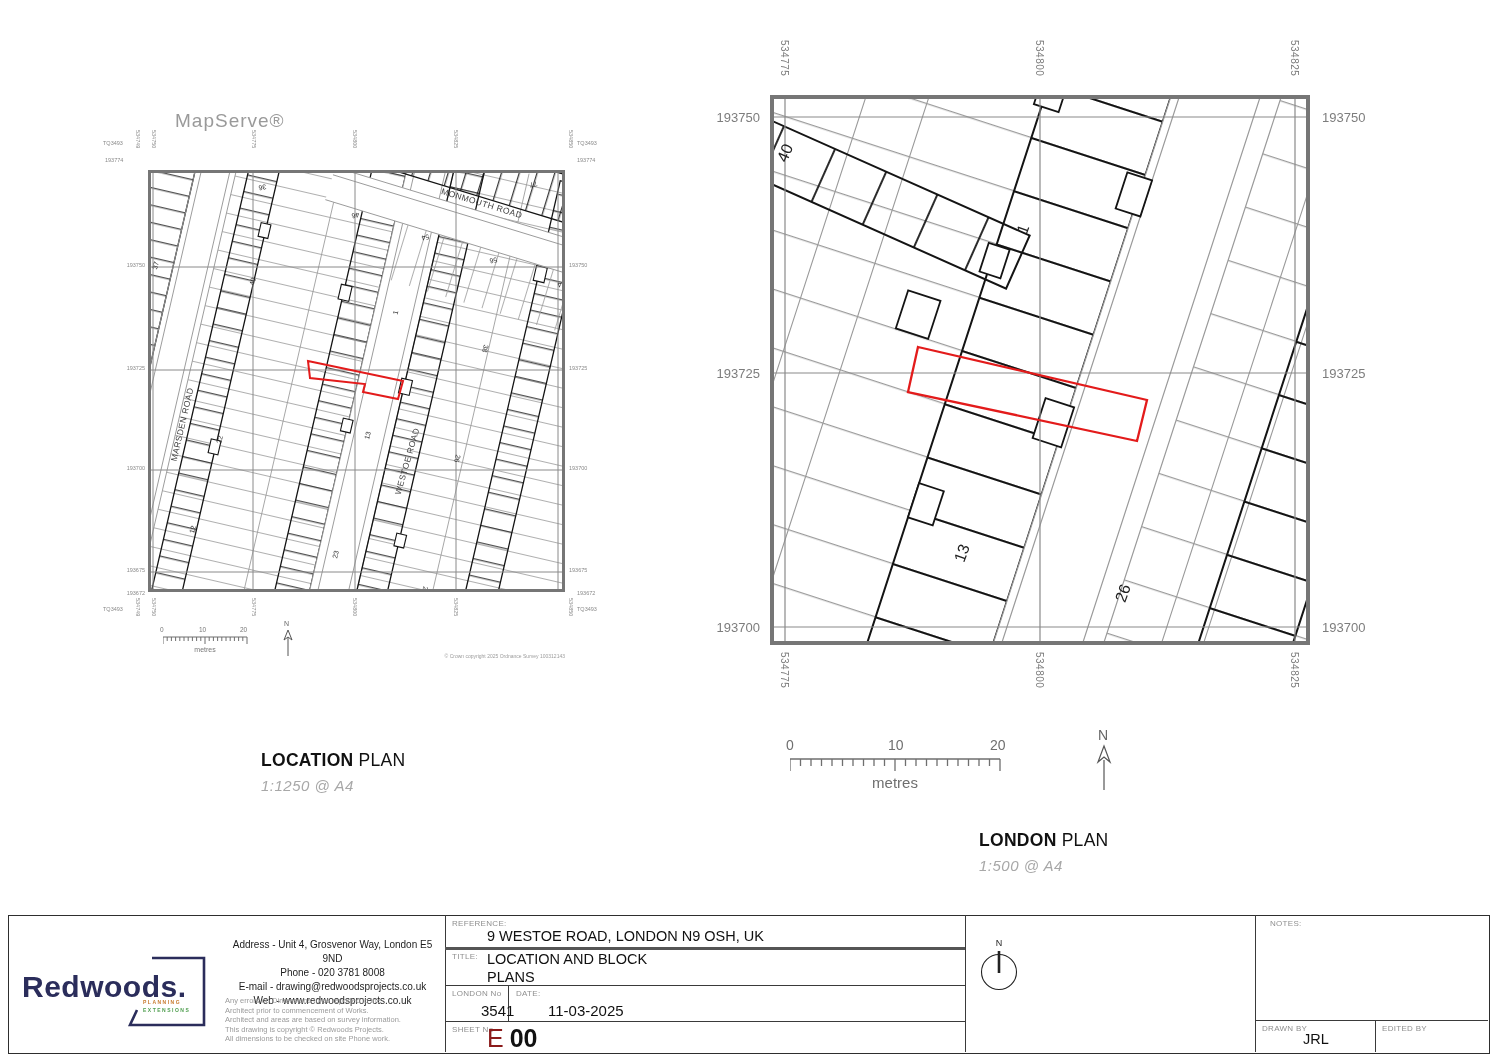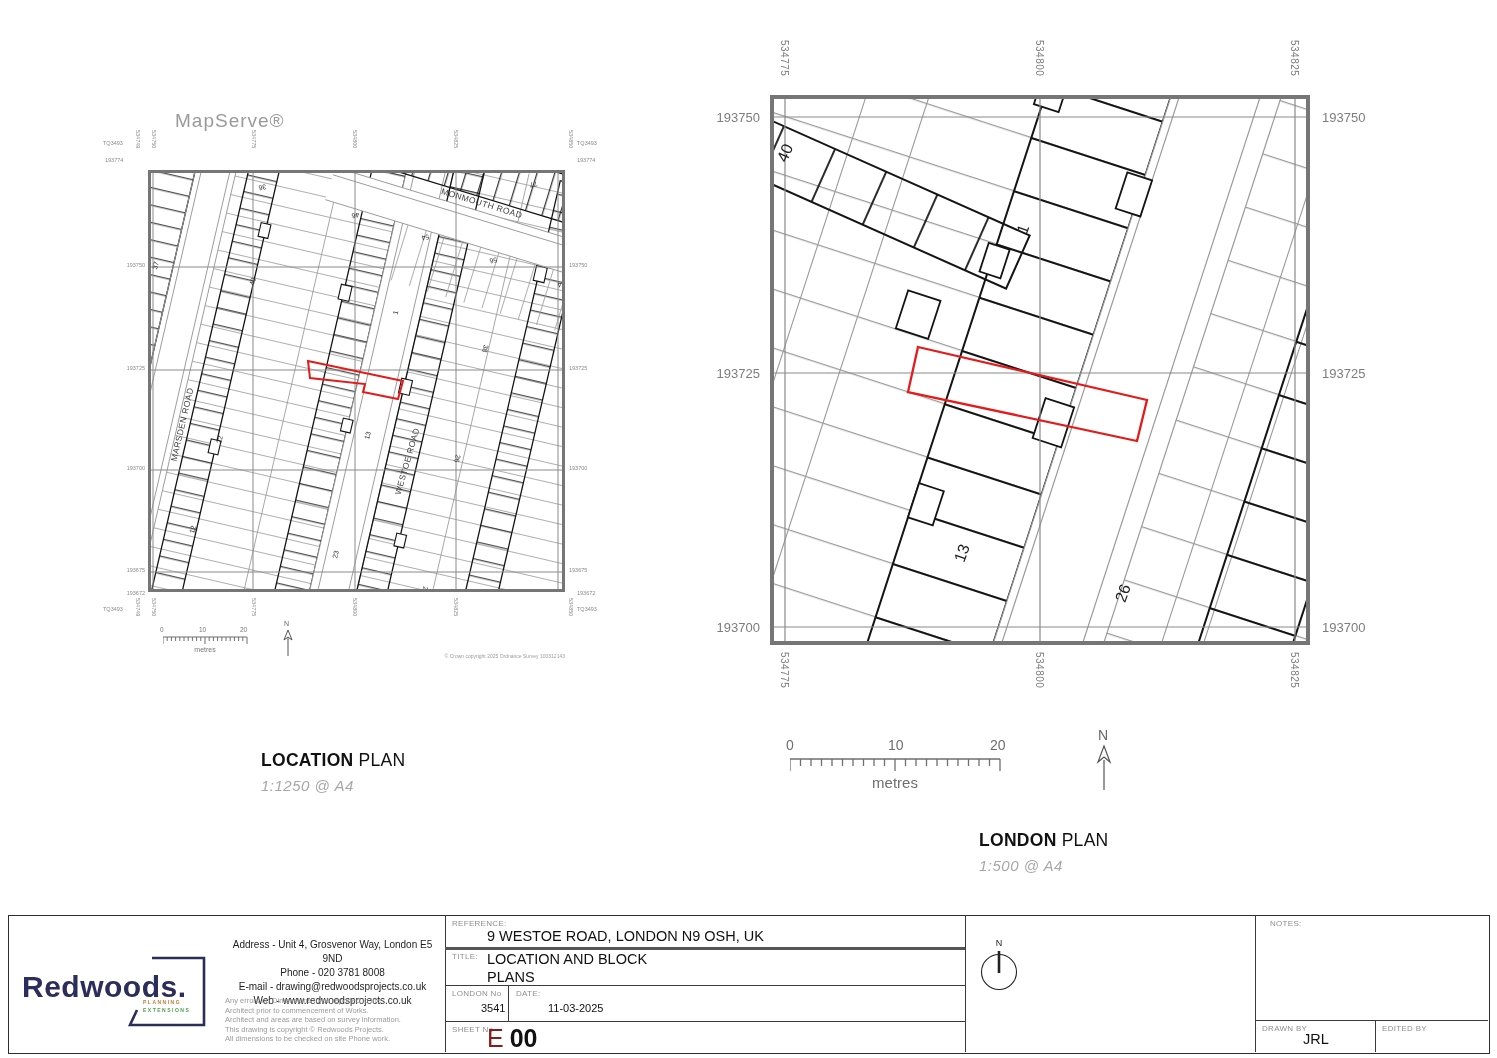--- a/index.html
+++ b/index.html
@@ -23,21 +23,21 @@
   .metres-s{font-size:7px;color:#777;text-align:center;}
   .metres-b{font-size:15px;color:#6f6f6f;text-align:center;}
   .north-s{font-size:7px;color:#666;}
   .north-b{font-size:14px;color:#666;}
   .copyright{font-size:5px;color:#9c9c9c;text-align:right;}
   
   .tb-box{border:1.4px solid #2e2e2e;background:#fff;}
   .tb-line{background:#3a3a3a;}
   .tb-label{font-size:8px;color:#8f8f8f;letter-spacing:0.3px;}
   .tb-value{font-size:14.5px;color:#111;}
-  .tb-value-sm{font-size:11px;color:#111;}
+  .tb-value-sm{font-size:15px;color:#111;}
   .logo-name{font-size:30px;font-weight:bold;color:#2b2d5b;letter-spacing:0.5px;}
   .tagline{font-size:5px;letter-spacing:1.5px;font-weight:bold;line-height:1.6;}
   .tag1{color:#c87a2e;}
   .tag2{color:#4f9e4f;}
   .addr{font-size:10px;color:#1d1d1d;line-height:14px;}
   .disc{font-size:7.5px;color:#9b9b9b;line-height:9.6px;}
   .sheet-e{font-size:25px;color:#8b1a1a;}
   .sheet-n{font-size:25px;font-weight:bold;color:#111;margin-left:6px;}
   svg text{font-family:"Liberation Sans","DejaVu Sans",sans-serif;}
 </style>

